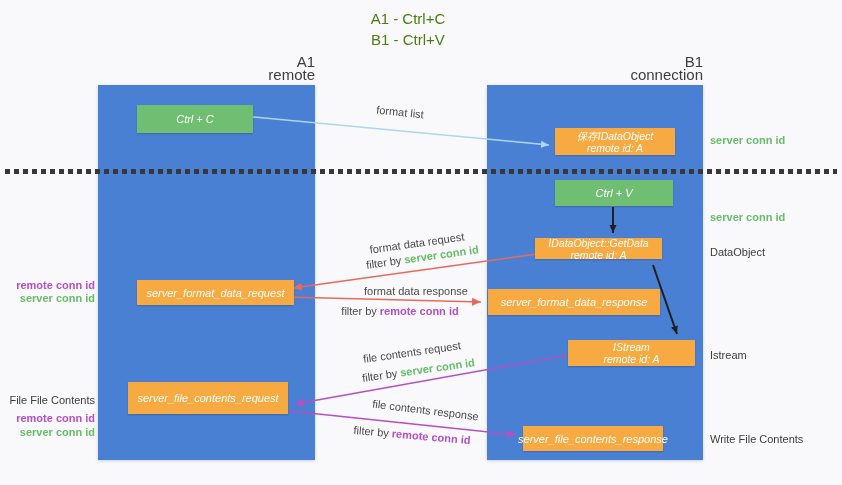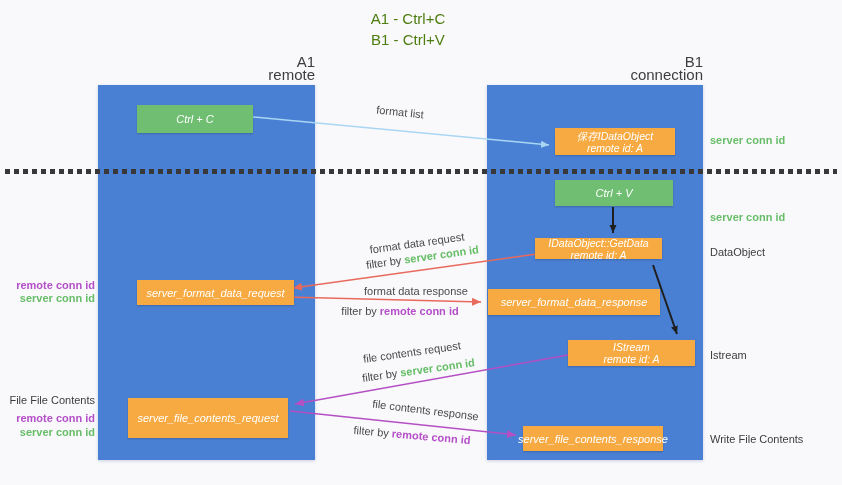--- a/index.html
+++ b/index.html
@@ -120,21 +120,21 @@
 
 <div class="abs node orange" style="left:488px;top:289px;width:172px;height:26px;">
   <div>server_format_data_response</div>
 </div>
 
 <div class="abs node orange small" style="left:568px;top:340px;width:127px;height:26px;">
   <div>IStream</div>
   <div>remote id: A</div>
 </div>
 
-<div class="abs node orange" style="left:128px;top:398px;width:160px;height:40px;">
+<div class="abs node orange" style="left:128px;top:382px;width:160px;height:32px;">
   <div>server_file_contents_request</div>
 </div>
 
 <div class="abs node orange" style="left:523px;top:426px;width:140px;height:25px;">
   <div>server_file_contents_response</div>
 </div>
 
 <div class="abs arrow-label rot-dn6" style="left:345px;top:106px;width:110px;">format list</div>
 
 <div class="abs arrow-label rot-up" style="left:362px;top:237px;width:110px;">format data request</div>

